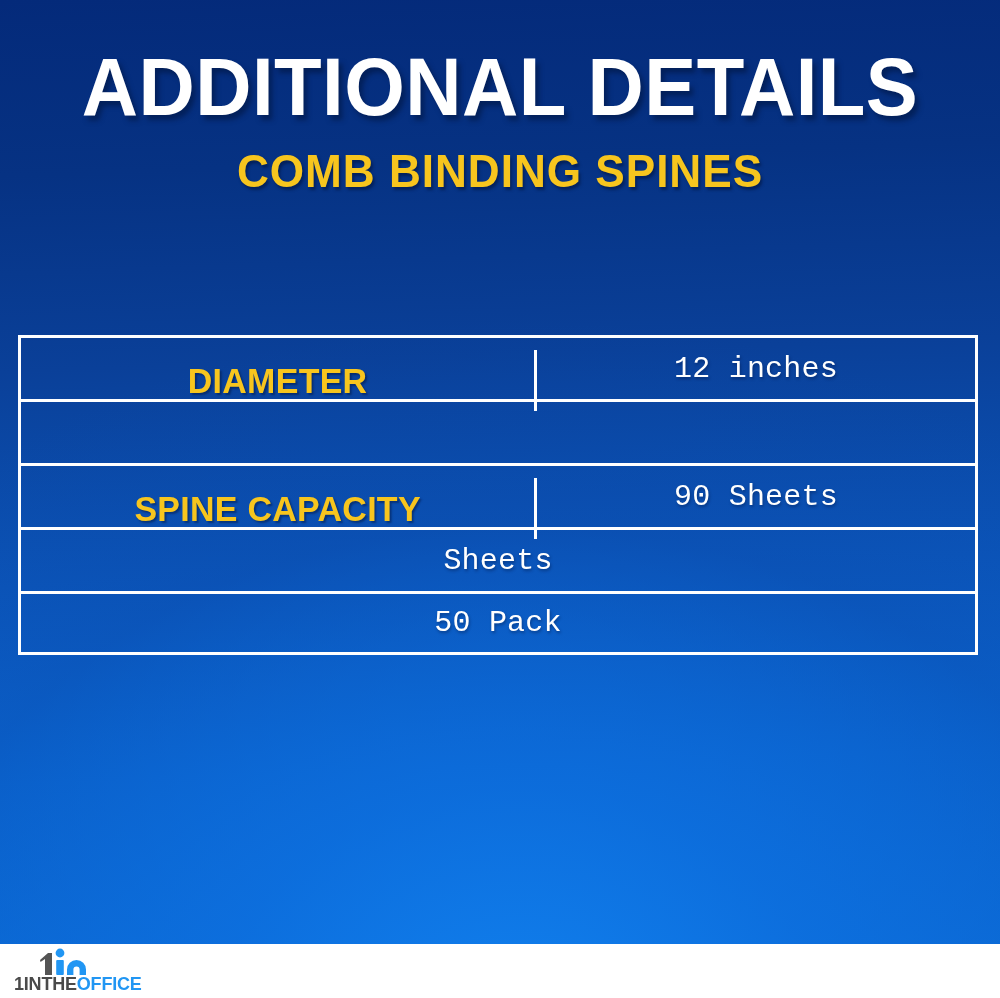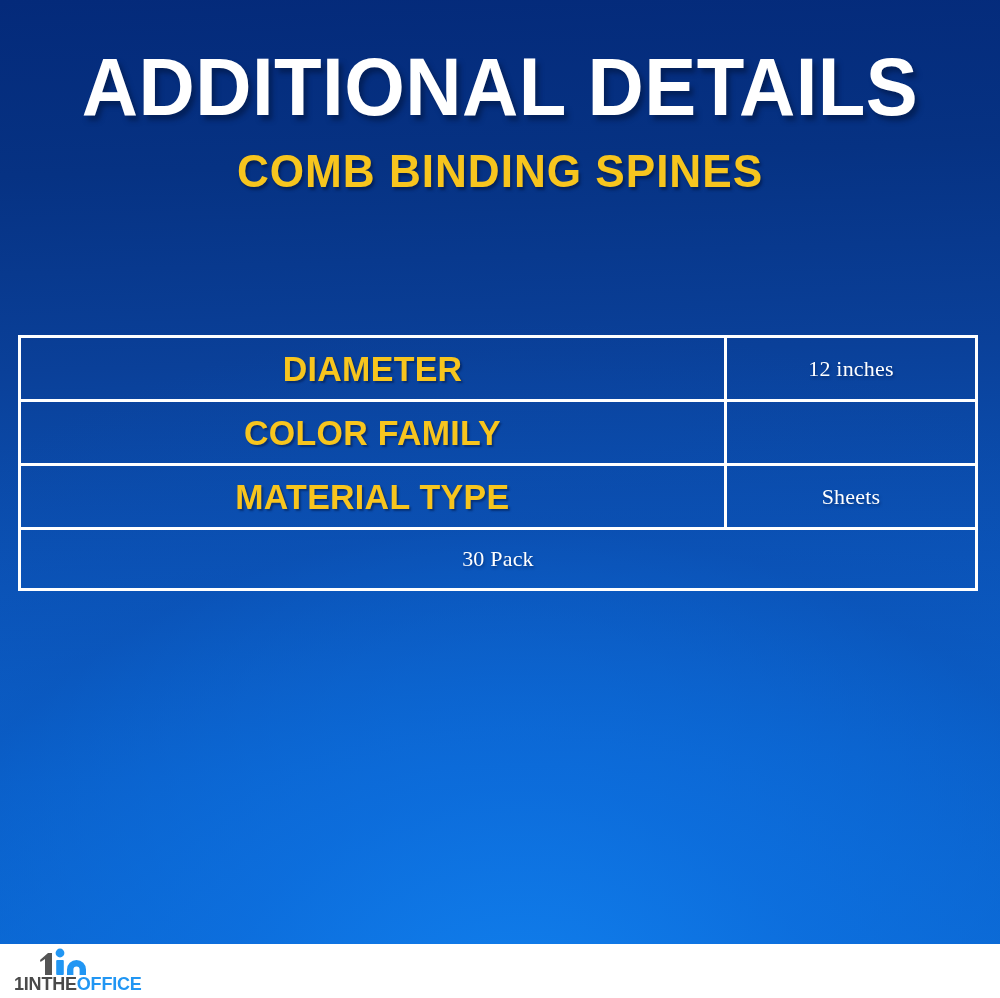--- a/index.html
+++ b/index.html
@@ -94,43 +94,44 @@
   .spec-label-cell,
   .spec-value-cell {
     display: flex;
     align-items: center;
     justify-content: center;
     box-sizing: border-box;
     height: 100%;
   }
 
   .spec-label-cell {
-    width: 706px;
+    width: 516px;
     border-right: 3px solid #ffffff;
+    margin-top: 12px;
   }
 
   .spec-value-cell {
     flex: 1 1 auto;
   }
 
   .spec-label {
     color: #f7c51e;
     font-family: "Liberation Sans Narrow", "Liberation Sans", sans-serif;
     font-size: 35px;
     font-weight: bold;
     letter-spacing: 0.3px;
     transform: scaleX(0.97);
     text-shadow: 2px 2px 2px rgba(0,18,58,0.45);
     white-space: nowrap;
   }
 
   .spec-value {
     color: #ffffff;
-    font-family: Liberation Serif, serif;
-    font-size: 22px;
+    font-family: Liberation Mono, monospace;
+    font-size: 30px;
     font-weight: normal;
     letter-spacing: 0.2px;
     text-shadow: 1px 2px 3px rgba(0,18,58,0.40);
     white-space: nowrap;
   }
 
   
   .footer {
     position: absolute;
     left: 0;
@@ -187,38 +188,40 @@
     <div class="spec-row">
       <div class="spec-label-cell">
         <span class="spec-label">DIAMETER</span>
       </div>
       <div class="spec-value-cell">
         <span class="spec-value">12 inches</span>
       </div>
     </div>
 
     <div class="spec-row">
+    </div>
+
+    <div class="spec-row">
       <div class="spec-label-cell">
-        <span class="spec-label">COLOR FAMILY</span>
-      </div>
-    </div>
-
-
-    <div class="spec-row">
-      <div class="spec-label-cell">
-        <span class="spec-label">MATERIAL TYPE</span>
-      </div>
+        <span class="spec-label">SPINE CAPACITY</span>
+      </div>
+      <div class="spec-value-cell">
+        <span class="spec-value">90 Sheets</span>
+      </div>
+    </div>
+
+    <div class="spec-row">
       <div class="spec-value-cell">
         <span class="spec-value">Sheets</span>
       </div>
     </div>
 
     <div class="spec-row">
       <div class="spec-value-cell">
-        <span class="spec-value">30 Pack</span>
+        <span class="spec-value">50 Pack</span>
       </div>
     </div>
 
   </div>
 
   <div class="footer">
     <div class="brand-logo">
 
       <svg class="brand-mark" viewBox="0 0 58 28" xmlns="http://www.w3.org/2000/svg">
 

